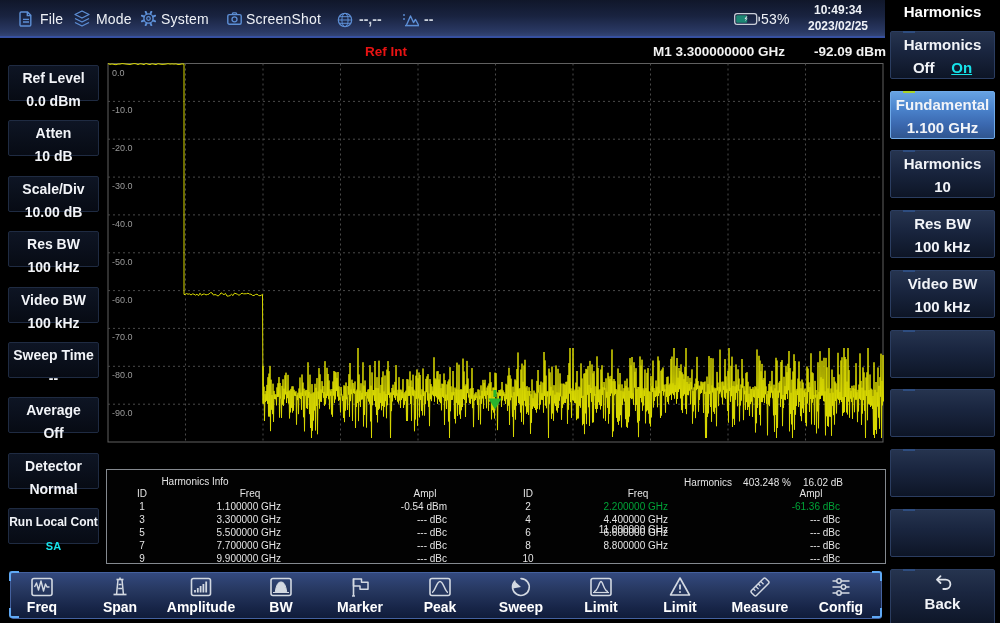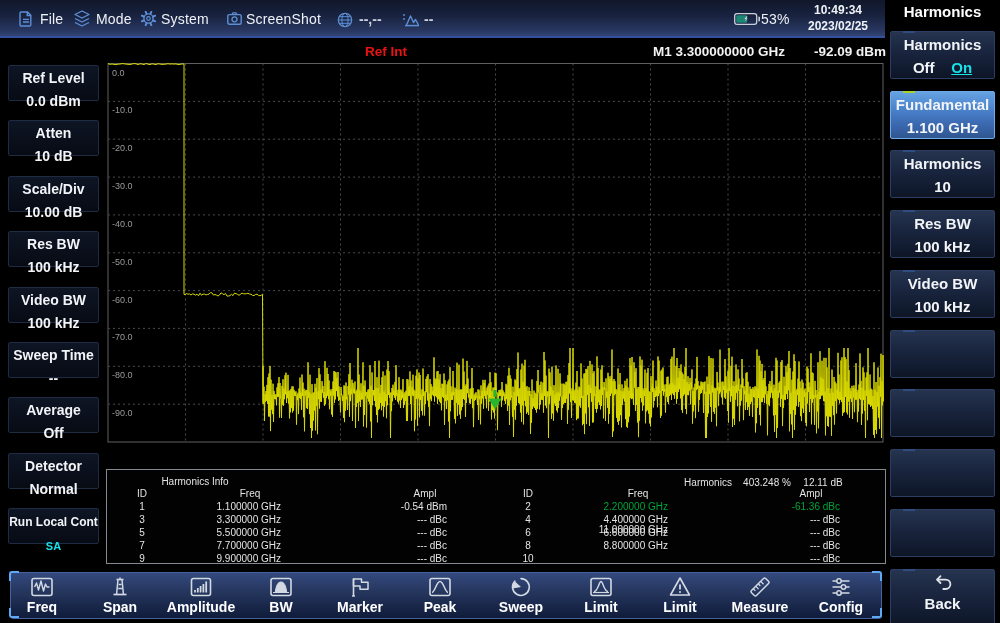--- a/index.html
+++ b/index.html
@@ -136,21 +136,21 @@
 <text x="12" y="340.3" class="yl">-80.0</text>
 <text x="12" y="378.2" class="yl">-90.0</text>
 <path d="M8,25.6 L10.0,26.4 L12.0,26.0 L14.0,26.4 L16.0,26.7 L18.0,26.1 L20.0,26.1 L22.0,25.6 L24.0,25.8 L26.0,26.1 L28.0,26.3 L30.0,26.5 L32.0,26.0 L34.0,25.6 L36.0,25.8 L38.0,26.6 L40.0,25.8 L42.0,26.0 L44.0,26.6 L46.0,25.5 L48.0,26.2 L50.0,26.6 L52.0,25.8 L54.0,26.2 L56.0,26.6 L58.0,25.7 L60.0,26.1 L62.0,26.4 L64.0,26.3 L66.0,26.1 L68.0,25.7 L70.0,26.1 L72.0,25.9 L74.0,26.1 L76.0,25.9 L78.0,26.5 L80.0,26.4 L82.0,25.9 L84.0,26.1 L84.0,256.4 L85.0,256.6 L86.5,255.6 L88.0,256.2 L89.5,255.9 L91.0,257.0 L92.5,255.9 L94.0,256.2 L95.5,257.2 L97.0,256.1 L98.5,257.8 L100.0,255.2 L101.5,257.3 L103.0,256.1 L104.5,256.1 L106.0,256.9 L107.5,256.5 L109.0,256.1 L110.5,254.6 L112.0,254.9 L113.5,257.1 L115.0,256.5 L116.5,257.1 L118.0,258.0 L119.5,257.0 L121.0,254.8 L122.5,255.7 L124.0,256.7 L125.5,255.4 L127.0,258.1 L128.5,258.0 L130.0,257.6 L131.5,256.3 L133.0,257.6 L134.5,255.1 L136.0,255.7 L137.5,256.3 L139.0,257.3 L140.5,256.3 L142.0,255.1 L143.5,255.8 L145.0,255.8 L146.5,255.7 L148.0,255.2 L149.5,256.1 L151.0,256.2 L152.5,257.4 L154.0,257.5 L155.5,256.5 L157.0,256.2 L158.5,257.4 L160.0,257.8 L161.5,257.0 L162.5,256.4 L163,365.7 L163.0,327.8 L163.5,365.7 L164.0,348.7 L164.5,383.0 L165.0,356.2 L165.5,364.0 L166.0,353.0 L166.5,362.7 L167.0,346.9 L167.5,365.7 L168.0,339.2 L168.5,378.4 L169.0,335.6 L169.5,378.5 L170.0,327.9 L170.5,393.1 L171.0,341.7 L171.5,371.6 L172.0,357.0 L172.5,376.1 L173.0,345.7 L173.5,384.0 L174.0,352.9 L174.5,361.0 L175.0,356.4 L175.5,361.2 L176.0,356.4 L176.5,367.3 L177.0,349.4 L177.5,359.0 L178.0,345.3 L178.5,358.7 L179.0,339.1 L179.5,379.5 L180.0,345.0 L180.5,360.8 L181.0,361.7 L181.5,379.9 L182.0,347.9 L182.5,366.6 L183.0,341.3 L183.5,367.8 L184.0,350.7 L184.5,361.2 L185.0,337.3 L185.5,356.3 L186.0,334.7 L186.5,365.0 L187.0,353.7 L187.5,360.1 L188.0,336.9 L188.5,365.4 L189.0,353.0 L189.5,380.4 L190.0,352.3 L190.5,374.3 L191.0,350.9 L191.5,369.7 L192.0,348.4 L192.5,374.5 L193.0,348.4 L193.5,372.6 L194.0,351.8 L194.5,357.6 L195.0,353.8 L195.5,357.9 L196.0,353.3 L196.5,386.6 L197.0,356.7 L197.5,362.1 L198.0,354.7 L198.5,376.1 L199.0,350.5 L199.5,359.9 L200.0,339.5 L200.5,361.0 L201.0,354.6 L201.5,371.7 L202.0,336.5 L202.5,358.0 L203.0,344.6 L203.5,379.2 L204.0,350.7 L204.5,393.3 L205.0,353.1 L205.5,357.5 L206.0,351.9 L206.5,370.1 L207.0,352.1 L207.5,371.0 L208.0,324.3 L208.5,359.6 L209.0,354.0 L209.5,376.1 L210.0,336.7 L210.5,389.9 L211.0,355.7 L211.5,400.0 L212.0,346.1 L212.5,392.6 L213.0,355.2 L213.5,382.5 L214.0,354.2 L214.5,372.4 L215.0,345.8 L215.5,392.4 L216.0,349.8 L216.5,367.9 L217.0,340.1 L217.5,396.2 L218.0,353.5 L218.5,361.1 L219.0,330.1 L219.5,370.5 L220.0,336.3 L220.5,363.5 L221.0,351.5 L221.5,363.9 L222.0,343.2 L222.5,354.6 L223.0,348.1 L223.5,359.7 L224.0,353.9 L224.5,367.8 L225.0,323.2 L225.5,366.3 L226.0,355.8 L226.5,360.0 L227.0,329.8 L227.5,357.7 L228.0,336.0 L228.5,361.2 L229.0,342.5 L229.5,371.2 L230.0,351.4 L230.5,357.6 L231.0,353.4 L231.5,376.4 L232.0,351.0 L232.5,378.7 L233.0,343.5 L233.5,357.5 L234.0,333.0 L234.5,365.0 L235.0,333.8 L235.5,361.3 L236.0,334.4 L236.5,352.8 L237.0,339.9 L237.5,358.4 L238.0,334.0 L238.5,362.9 L239.0,348.4 L239.5,361.8 L240.0,359.4 L240.5,374.4 L241.0,348.9 L241.5,357.3 L242.0,356.6 L242.5,362.8 L243.0,358.0 L243.5,379.8 L244.0,347.3 L244.5,384.1 L245.0,348.2 L245.5,372.5 L246.0,344.5 L246.5,361.2 L247.0,359.4 L247.5,371.9 L248.0,348.1 L248.5,356.5 L249.0,336.2 L249.5,378.7 L250.0,325.0 L250.5,363.1 L251.0,351.5 L251.5,356.1 L252.0,341.7 L252.5,383.0 L253.0,345.0 L253.5,355.1 L254.0,350.9 L254.5,355.6 L255.0,343.5 L255.5,389.9 L256.0,353.3 L256.5,369.0 L257.0,351.6 L257.5,365.0 L258.0,310.0 L258.5,383.1 L259.0,336.5 L259.5,363.4 L260.0,352.7 L260.5,368.9 L261.0,345.3 L261.5,361.5 L262.0,354.9 L262.5,361.3 L263.0,324.3 L263.5,388.4 L264.0,347.6 L264.5,376.8 L265.0,342.5 L265.5,357.9 L266.0,354.2 L266.5,389.5 L267.0,353.9 L267.5,360.4 L268.0,351.6 L268.5,363.4 L269.0,351.3 L269.5,365.5 L270.0,327.2 L270.5,383.3 L271.0,347.7 L271.5,400.0 L272.0,334.4 L272.5,367.2 L273.0,352.0 L273.5,357.2 L274.0,352.0 L274.5,363.0 L275.0,323.0 L275.5,368.5 L276.0,349.9 L276.5,376.9 L277.0,339.2 L277.5,384.3 L278.0,350.2 L278.5,372.0 L279.0,322.7 L279.5,370.5 L280.0,355.1 L280.5,364.7 L281.0,346.9 L281.5,372.2 L282.0,339.3 L282.5,367.8 L283.0,333.4 L283.5,378.5 L284.0,353.5 L284.5,368.8 L285.0,337.5 L285.5,363.1 L286.0,356.0 L286.5,380.2 L287.0,331.6 L287.5,367.2 L288.0,323.1 L288.5,357.0 L289.0,333.2 L289.5,359.6 L290.0,354.9 L290.5,400.0 L291.0,354.4 L291.5,373.1 L292.0,350.0 L292.5,363.3 L293.0,346.7 L293.5,356.9 L294.0,352.6 L294.5,359.6 L295.0,343.9 L295.5,361.9 L296.0,327.1 L296.5,357.6 L297.0,355.4 L297.5,363.5 L298.0,351.8 L298.5,365.4 L299.0,339.2 L299.5,362.4 L300.0,351.7 L300.5,369.9 L301.0,351.7 L301.5,361.8 L302.0,353.6 L302.5,360.1 L303.0,341.1 L303.5,369.9 L304.0,355.5 L304.5,366.7 L305.0,354.2 L305.5,362.8 L306.0,352.7 L306.5,383.0 L307.0,341.1 L307.5,382.9 L308.0,341.5 L308.5,357.8 L309.0,348.2 L309.5,357.7 L310.0,333.4 L310.5,365.9 L311.0,342.5 L311.5,382.8 L312.0,349.0 L312.5,357.4 L313.0,336.7 L313.5,358.1 L314.0,351.7 L314.5,393.2 L315.0,353.1 L315.5,381.4 L316.0,337.7 L316.5,360.7 L317.0,331.5 L317.5,387.7 L318.0,340.4 L318.5,360.4 L319.0,334.5 L319.5,379.3 L320.0,337.0 L320.5,361.9 L321.0,356.7 L321.5,372.8 L322.0,351.3 L322.5,377.3 L323.0,330.5 L323.5,358.0 L324.0,354.7 L324.5,377.5 L325.0,353.3 L325.5,366.1 L326.0,340.9 L326.5,354.1 L327.0,338.4 L327.5,362.4 L328.0,336.1 L328.5,368.7 L329.0,355.5 L329.5,388.1 L330.0,341.1 L330.5,361.2 L331.0,346.1 L331.5,363.1 L332.0,348.5 L332.5,356.5 L333.0,353.2 L333.5,358.1 L334.0,319.3 L334.5,363.6 L335.0,340.4 L335.5,358.1 L336.0,341.4 L336.5,359.3 L337.0,333.4 L337.5,366.0 L338.0,333.1 L338.5,361.2 L339.0,341.5 L339.5,363.5 L340.0,336.2 L340.5,365.1 L341.0,350.2 L341.5,372.3 L342.0,345.7 L342.5,358.7 L343.0,346.0 L343.5,360.0 L344.0,335.5 L344.5,387.0 L345.0,342.2 L345.5,363.0 L346.0,356.6 L346.5,371.0 L347.0,346.4 L347.5,362.2 L348.0,343.5 L348.5,383.4 L349.0,341.5 L349.5,400.0 L350.0,329.2 L350.5,373.2 L351.0,348.3 L351.5,362.0 L352.0,354.3 L352.5,361.7 L353.0,333.0 L353.5,357.3 L354.0,354.1 L354.5,380.8 L355.0,349.6 L355.5,385.3 L356.0,351.3 L356.5,364.7 L357.0,324.7 L357.5,377.9 L358.0,351.6 L358.5,366.6 L359.0,326.7 L359.5,376.4 L360.0,352.0 L360.5,380.7 L361.0,351.1 L361.5,372.2 L362.0,351.9 L362.5,369.0 L363.0,320.6 L363.5,360.9 L364.0,333.5 L364.5,361.8 L365.0,347.9 L365.5,379.0 L366.0,346.4 L366.5,364.8 L367.0,322.9 L367.5,355.1 L368.0,340.5 L368.5,359.4 L369.0,356.8 L369.5,365.1 L370.0,350.9 L370.5,365.7 L371.0,350.3 L371.5,360.6 L372.0,330.1 L372.5,370.1 L373.0,350.0 L373.5,389.1 L374.0,357.3 L374.5,362.9 L375.0,355.6 L375.5,361.9 L376.0,354.2 L376.5,359.6 L377.0,358.6 L377.5,367.0 L378.0,351.4 L378.5,381.9 L379.0,351.8 L379.5,361.2 L380.0,357.8 L380.5,386.3 L381.0,347.4 L381.5,365.7 L382.0,352.8 L382.5,360.4 L383.0,341.9 L383.5,370.7 L384.0,344.9 L384.5,357.8 L385.0,341.8 L385.5,360.6 L386.0,352.8 L386.5,370.2 L387.0,349.6 L387.5,356.8 L388.0,347.7 L388.5,372.8 L389.0,345.5 L389.5,363.4 L390.0,334.2 L390.5,360.8 L391.0,344.2 L391.5,381.3 L392.0,353.1 L392.5,372.1 L393.0,349.6 L393.5,374.4 L394.0,349.6 L394.5,380.4 L395.0,334.7 L395.5,357.6 L396.0,335.2 L396.5,355.8 L397.0,354.1 L397.5,392.1 L398.0,355.1 L398.5,360.8 L399.0,352.0 L399.5,357.7 L400.0,352.2 L400.5,357.8 L401.0,351.5 L401.5,369.0 L402.0,344.0 L402.5,362.3 L403.0,352.4 L403.5,357.7 L404.0,354.3 L404.5,362.7 L405.0,355.9 L405.5,366.0 L406.0,345.8 L406.5,361.1 L407.0,347.0 L407.5,372.8 L408.0,337.7 L408.5,367.5 L409.0,329.8 L409.5,387.0 L410.0,337.3 L410.5,362.2 L411.0,340.7 L411.5,359.3 L412.0,358.3 L412.5,378.7 L413.0,348.7 L413.5,398.9 L414.0,354.2 L414.5,371.7 L415.0,341.4 L415.5,381.5 L416.0,342.5 L416.5,367.5 L417.0,331.1 L417.5,358.2 L418.0,314.5 L418.5,365.0 L419.0,351.1 L419.5,365.7 L420.0,350.1 L420.5,374.4 L421.0,331.6 L421.5,383.7 L422.0,325.6 L422.5,367.3 L423.0,343.8 L423.5,386.4 L424.0,327.6 L424.5,362.7 L425.0,321.8 L425.5,368.2 L426.0,349.5 L426.5,375.7 L427.0,348.1 L427.5,374.2 L428.0,353.0 L428.5,377.0 L429.0,349.3 L429.5,357.6 L430.0,353.0 L430.5,395.8 L431.0,356.3 L431.5,384.7 L432.0,341.4 L432.5,370.9 L433.0,360.3 L433.5,368.3 L434.0,352.6 L434.5,369.9 L435.0,354.7 L435.5,371.9 L436.0,355.9 L436.5,374.5 L437.0,342.9 L437.5,370.8 L438.0,332.0 L438.5,354.4 L439.0,354.3 L439.5,371.3 L440.0,346.9 L440.5,366.5 L441.0,343.6 L441.5,361.6 L442.0,355.2 L442.5,361.9 L443.0,344.5 L443.5,374.6 L444.0,314.0 L444.5,357.8 L445.0,322.4 L445.5,367.5 L446.0,337.6 L446.5,370.2 L447.0,353.4 L447.5,358.4 L448.0,353.4 L448.5,400.0 L449.0,330.6 L449.5,365.6 L450.0,334.4 L450.5,357.5 L451.0,348.8 L451.5,380.8 L452.0,328.6 L452.5,375.3 L453.0,352.5 L453.5,382.7 L454.0,347.2 L454.5,365.3 L455.0,356.7 L455.5,368.0 L456.0,327.5 L456.5,372.4 L457.0,354.4 L457.5,374.4 L458.0,330.8 L458.5,370.0 L459.0,354.7 L459.5,362.6 L460.0,335.4 L460.5,358.3 L461.0,345.6 L461.5,381.7 L462.0,358.4 L462.5,369.9 L463.0,345.7 L463.5,366.1 L464.0,345.7 L464.5,364.7 L465.0,347.0 L465.5,365.0 L466.0,343.9 L466.5,360.6 L467.0,343.7 L467.5,385.8 L468.0,337.1 L468.5,371.6 L469.0,325.2 L469.5,355.5 L470.0,310.0 L470.5,364.1 L471.0,350.4 L471.5,379.8 L472.0,353.0 L472.5,362.1 L473.0,310.0 L473.5,362.5 L474.0,353.0 L474.5,364.7 L475.0,351.6 L475.5,365.2 L476.0,344.6 L476.5,382.1 L477.0,333.0 L477.5,380.5 L478.0,351.8 L478.5,380.3 L479.0,348.6 L479.5,367.6 L480.0,349.7 L480.5,369.6 L481.0,325.4 L481.5,360.0 L482.0,340.5 L482.5,387.2 L483.0,357.8 L483.5,385.8 L484.0,335.7 L484.5,396.1 L485.0,335.2 L485.5,375.3 L486.0,330.9 L486.5,386.1 L487.0,331.7 L487.5,356.6 L488.0,328.1 L488.5,369.2 L489.0,346.9 L489.5,387.9 L490.0,322.9 L490.5,354.9 L491.0,350.0 L491.5,363.7 L492.0,326.5 L492.5,384.5 L493.0,335.4 L493.5,384.2 L494.0,333.2 L494.5,357.6 L495.0,356.1 L495.5,371.0 L496.0,348.3 L496.5,374.5 L497.0,318.4 L497.5,370.8 L498.0,329.9 L498.5,364.2 L499.0,352.3 L499.5,366.7 L500.0,351.3 L500.5,371.4 L501.0,331.6 L501.5,368.0 L502.0,327.3 L502.5,356.8 L503.0,349.3 L503.5,380.3 L504.0,344.0 L504.5,351.5 L505.0,350.4 L505.5,383.0 L506.0,340.4 L506.5,359.5 L507.0,353.8 L507.5,369.7 L508.0,334.8 L508.5,385.5 L509.0,338.4 L509.5,375.9 L510.0,341.0 L510.5,357.9 L511.0,337.9 L511.5,355.3 L512.0,311.5 L512.5,399.0 L513.0,343.2 L513.5,393.2 L514.0,341.0 L514.5,357.2 L515.0,343.2 L515.5,355.9 L516.0,351.0 L516.5,379.7 L517.0,352.3 L517.5,383.7 L518.0,330.5 L518.5,386.7 L519.0,346.5 L519.5,382.7 L520.0,335.0 L520.5,377.1 L521.0,352.7 L521.5,389.3 L522.0,346.4 L522.5,366.8 L523.0,353.4 L523.5,360.4 L524.0,350.2 L524.5,363.4 L525.0,342.8 L525.5,381.1 L526.0,347.9 L526.5,388.6 L527.0,340.6 L527.5,389.7 L528.0,349.5 L528.5,384.2 L529.0,352.8 L529.5,378.4 L530.0,320.1 L530.5,360.1 L531.0,327.4 L531.5,361.1 L532.0,319.0 L532.5,360.5 L533.0,355.3 L533.5,366.7 L534.0,324.3 L534.5,349.5 L535.0,333.8 L535.5,372.8 L536.0,330.2 L536.5,366.8 L537.0,351.1 L537.5,384.4 L538.0,349.0 L538.5,399.1 L539.0,349.0 L539.5,382.7 L540.0,318.5 L540.5,359.8 L541.0,327.6 L541.5,364.2 L542.0,321.7 L542.5,372.6 L543.0,350.4 L543.5,367.4 L544.0,352.4 L544.5,358.0 L545.0,331.5 L545.5,385.3 L546.0,350.1 L546.5,373.3 L547.0,334.9 L547.5,372.2 L548.0,330.1 L548.5,375.5 L549.0,353.2 L549.5,385.4 L550.0,354.0 L550.5,388.4 L551.0,338.1 L551.5,379.3 L552.0,348.3 L552.5,353.9 L553.0,322.6 L553.5,369.4 L554.0,350.1 L554.5,362.8 L555.0,352.5 L555.5,359.0 L556.0,342.5 L556.5,358.1 L557.0,348.7 L557.5,369.2 L558.0,318.5 L558.5,357.9 L559.0,322.6 L559.5,355.2 L560.0,353.2 L560.5,380.0 L561.0,332.8 L561.5,377.5 L562.0,331.5 L562.5,353.0 L563.0,329.5 L563.5,357.5 L564.0,346.6 L564.5,353.5 L565.0,351.4 L565.5,374.6 L566.0,346.3 L566.5,358.8 L567.0,339.0 L567.5,363.7 L568.0,338.6 L568.5,365.9 L569.0,347.1 L569.5,357.9 L570.0,345.6 L570.5,356.6 L571.0,320.9 L571.5,361.9 L572.0,318.6 L572.5,355.3 L573.0,345.4 L573.5,357.1 L574.0,310.0 L574.5,360.6 L575.0,347.1 L575.5,354.0 L576.0,327.8 L576.5,365.6 L577.0,320.0 L577.5,361.0 L578.0,339.7 L578.5,354.0 L579.0,330.0 L579.5,351.2 L580.0,333.0 L580.5,360.3 L581.0,326.4 L581.5,372.1 L582.0,334.4 L582.5,375.0 L583.0,336.3 L583.5,357.6 L584.0,341.1 L584.5,356.2 L585.0,329.0 L585.5,370.9 L586.0,310.0 L586.5,376.1 L587.0,344.0 L587.5,356.8 L588.0,338.2 L588.5,357.2 L589.0,345.9 L589.5,352.5 L590.0,339.9 L590.5,366.3 L591.0,344.1 L591.5,351.2 L592.0,331.4 L592.5,385.6 L593.0,353.1 L593.5,373.3 L594.0,349.4 L594.5,367.0 L595.0,345.7 L595.5,380.1 L596.0,340.6 L596.5,352.1 L597.0,318.9 L597.5,350.9 L598.0,343.1 L598.5,373.6 L599.0,347.5 L599.5,361.8 L600.0,348.2 L600.5,355.6 L601.0,343.6 L601.5,354.9 L602.0,343.9 L602.5,351.5 L603.0,345.5 L603.5,375.0 L604.0,344.0 L604.5,355.7 L605.0,343.5 L605.5,400.0 L606.0,353.8 L606.5,400.0 L607.0,338.6 L607.5,378.9 L608.0,346.1 L608.5,375.3 L609.0,318.1 L609.5,355.9 L610.0,353.2 L610.5,368.9 L611.0,320.0 L611.5,383.7 L612.0,347.4 L612.5,354.3 L613.0,320.4 L613.5,373.6 L614.0,349.6 L614.5,375.7 L615.0,350.8 L615.5,369.5 L616.0,349.9 L616.5,388.2 L617.0,333.9 L617.5,352.4 L618.0,344.6 L618.5,368.1 L619.0,348.9 L619.5,355.5 L620.0,311.6 L620.5,353.7 L621.0,353.5 L621.5,359.3 L622.0,343.8 L622.5,366.3 L623.0,343.6 L623.5,351.7 L624.0,347.9 L624.5,359.5 L625.0,321.1 L625.5,360.9 L626.0,338.4 L626.5,354.6 L627.0,351.3 L627.5,372.9 L628.0,332.8 L628.5,384.5 L629.0,310.0 L629.5,353.0 L630.0,349.8 L630.5,363.7 L631.0,327.8 L631.5,358.1 L632.0,318.7 L632.5,388.9 L633.0,347.9 L633.5,380.6 L634.0,343.3 L634.5,387.0 L635.0,348.4 L635.5,361.6 L636.0,326.5 L636.5,354.7 L637.0,346.7 L637.5,368.2 L638.0,331.4 L638.5,352.6 L639.0,340.6 L639.5,383.3 L640.0,351.3 L640.5,367.4 L641.0,346.5 L641.5,362.5 L642.0,321.0 L642.5,349.5 L643.0,340.5 L643.5,382.1 L644.0,348.2 L644.5,356.2 L645.0,352.8 L645.5,371.8 L646.0,335.1 L646.5,364.1 L647.0,334.2 L647.5,372.0 L648.0,343.8 L648.5,368.8 L649.0,355.8 L649.5,377.8 L650.0,348.5 L650.5,366.1 L651.0,351.1 L651.5,363.5 L652.0,350.8 L652.5,379.0 L653.0,349.1 L653.5,358.9 L654.0,351.6 L654.5,359.5 L655.0,348.2 L655.5,394.4 L656.0,349.1 L656.5,385.2 L657.0,311.5 L657.5,369.8 L658.0,351.1 L658.5,359.9 L659.0,317.8 L659.5,376.7 L660.0,322.6 L660.5,387.3 L661.0,333.3 L661.5,364.0 L662.0,325.9 L662.5,364.1 L663.0,341.9 L663.5,359.6 L664.0,340.1 L664.5,365.0 L665.0,332.7 L665.5,356.2 L666.0,348.4 L666.5,365.7 L667.0,356.2 L667.5,397.3 L668.0,353.0 L668.5,366.4 L669.0,345.9 L669.5,368.1 L670.0,343.1 L670.5,359.5 L671.0,348.5 L671.5,354.5 L672.0,332.9 L672.5,360.2 L673.0,352.6 L673.5,377.3 L674.0,346.7 L674.5,393.8 L675.0,350.4 L675.5,376.8 L676.0,319.8 L676.5,400.0 L677.0,322.5 L677.5,390.0 L678.0,352.7 L678.5,359.6 L679.0,344.7 L679.5,354.4 L680.0,343.1 L680.5,368.8 L681.0,324.0 L681.5,360.8 L682.0,322.1 L682.5,388.1 L683.0,357.0 L683.5,370.0 L684.0,338.8 L684.5,361.5 L685.0,348.1 L685.5,362.1 L686.0,327.8 L686.5,355.8 L687.0,334.2 L687.5,360.9 L688.0,325.8 L688.5,352.2 L689.0,313.0 L689.5,393.3 L690.0,330.1 L690.5,375.8 L691.0,354.8 L691.5,386.3 L692.0,341.7 L692.5,400.0 L693.0,333.5 L693.5,371.8 L694.0,316.3 L694.5,391.7 L695.0,323.0 L695.5,376.6 L696.0,352.5 L696.5,367.8 L697.0,350.9 L697.5,357.0 L698.0,340.6 L698.5,368.8 L699.0,323.5 L699.5,363.7 L700.0,343.4 L700.5,378.1 L701.0,350.3 L701.5,383.1 L702.0,341.6 L702.5,370.3 L703.0,344.6 L703.5,374.8 L704.0,352.5 L704.5,358.8 L705.0,350.6 L705.5,384.8 L706.0,354.3 L706.5,388.2 L707.0,328.5 L707.5,365.4 L708.0,330.6 L708.5,354.0 L709.0,344.4 L709.5,373.9 L710.0,349.2 L710.5,360.9 L711.0,315.3 L711.5,386.3 L712.0,334.3 L712.5,364.5 L713.0,335.2 L713.5,360.8 L714.0,357.1 L714.5,386.8 L715.0,342.9 L715.5,359.5 L716.0,352.1 L716.5,395.3 L717.0,356.5 L717.5,373.3 L718.0,324.3 L718.5,390.3 L719.0,353.9 L719.5,361.2 L720.0,313.2 L720.5,360.9 L721.0,339.3 L721.5,357.5 L722.0,322.8 L722.5,357.4 L723.0,340.9 L723.5,363.1 L724.0,319.8 L724.5,363.4 L725.0,353.4 L725.5,397.3 L726.0,319.9 L726.5,378.2 L727.0,329.3 L727.5,388.0 L728.0,350.4 L728.5,388.6 L729.0,310.0 L729.5,378.4 L730.0,355.2 L730.5,378.7 L731.0,350.5 L731.5,397.7 L732.0,331.6 L732.5,367.7 L733.0,354.7 L733.5,377.1 L734.0,339.0 L734.5,386.5 L735.0,343.6 L735.5,363.0 L736.0,345.4 L736.5,375.4 L737.0,351.7 L737.5,360.5 L738.0,314.8 L738.5,361.7 L739.0,336.5 L739.5,365.3 L740.0,354.0 L740.5,361.8 L741.0,322.5 L741.5,364.0 L742.0,319.3 L742.5,377.7 L743.0,359.0 L743.5,374.8 L744.0,310.0 L744.5,374.1 L745.0,319.0 L745.5,358.9 L746.0,321.2 L746.5,374.4 L747.0,343.6 L747.5,376.4 L748.0,310.0 L748.5,363.5 L749.0,332.1 L749.5,379.6 L750.0,350.0 L750.5,360.6 L751.0,352.8 L751.5,363.8 L752.0,347.8 L752.5,380.9 L753.0,350.1 L753.5,359.3 L754.0,347.4 L754.5,374.2 L755.0,350.8 L755.5,361.6 L756.0,325.2 L756.5,361.6 L757.0,354.3 L757.5,384.1 L758.0,351.8 L758.5,373.4 L759.0,346.6 L759.5,360.6 L760.0,315.4 L760.5,361.7 L761.0,342.9 L761.5,386.9 L762.0,349.7 L762.5,375.5 L763.0,329.4 L763.5,362.1 L764.0,334.4 L764.5,372.7 L765.0,352.4 L765.5,400.0 L766.0,339.5 L766.5,357.8 L767.0,334.3 L767.5,382.2 L768.0,310.0 L768.5,365.7 L769.0,352.0 L769.5,366.4 L770.0,336.5 L770.5,369.0 L771.0,350.6 L771.5,367.5 L772.0,351.6 L772.5,370.9 L773.0,358.0 L773.5,396.8 L774.0,324.3 L774.5,400.0 L775.0,351.8 L775.5,392.0 L776.0,344.0 L776.5,395.8 L777.0,354.3 L777.5,368.5 L778.0,329.5 L778.5,379.5 L779.0,347.8 L779.5,390.7 L780.0,339.2 L780.5,358.6 L781.0,315.7 L781.5,400.0 L782.0,342.9 L782.5,367.3 L783.0,317.1 L783.5,363.5" stroke="#d9d900" stroke-width="1" fill="none"></path>
 <rect x="393.4" y="352" width="3.2" height="7" fill="#28b42e"></rect>
 <path d="M388.5,360.5h13l-6.5,11z" fill="#28b42e"></path>
 </svg>
 <div class="abs" id="htable"></div>
 <div class="tt" style="left:195px;top:476px;transform:translateX(-50%)">Harmonics Info</div>
 <div class="tt" style="left:708px;top:477px;transform:translateX(-50%)">Harmonics</div>
 <div class="tt" style="left:767px;top:477px;transform:translateX(-50%)">403.248 %</div>
-<div class="tt" style="left:823px;top:477px;transform:translateX(-50%)">12.11 dB</div>
+<div class="tt" style="left:823px;top:477px;transform:translateX(-50%)">16.02 dB</div>
 <div class="tt" style="left:142px;top:488px;transform:translateX(-50%)">ID</div>
 <div class="tt" style="left:250px;top:488px;transform:translateX(-50%)">Freq</div>
 <div class="tt" style="left:425px;top:488px;transform:translateX(-50%)">Ampl</div>
 <div class="tt" style="left:528px;top:488px;transform:translateX(-50%)">ID</div>
 <div class="tt" style="left:638px;top:488px;transform:translateX(-50%)">Freq</div>
 <div class="tt" style="left:811px;top:488px;transform:translateX(-50%)">Ampl</div>
 <div class="tt" style="left:142px;top:501px;transform:translateX(-50%)">1</div>
 <div class="tt" style="left:281px;top:501px;transform:translateX(-100%)">1.100000 GHz</div>
 <div class="tt" style="left:447px;top:501px;transform:translateX(-100%)">-0.54 dBm</div>
 <div class="tt" style="left:142px;top:514px;transform:translateX(-50%)">3</div>

